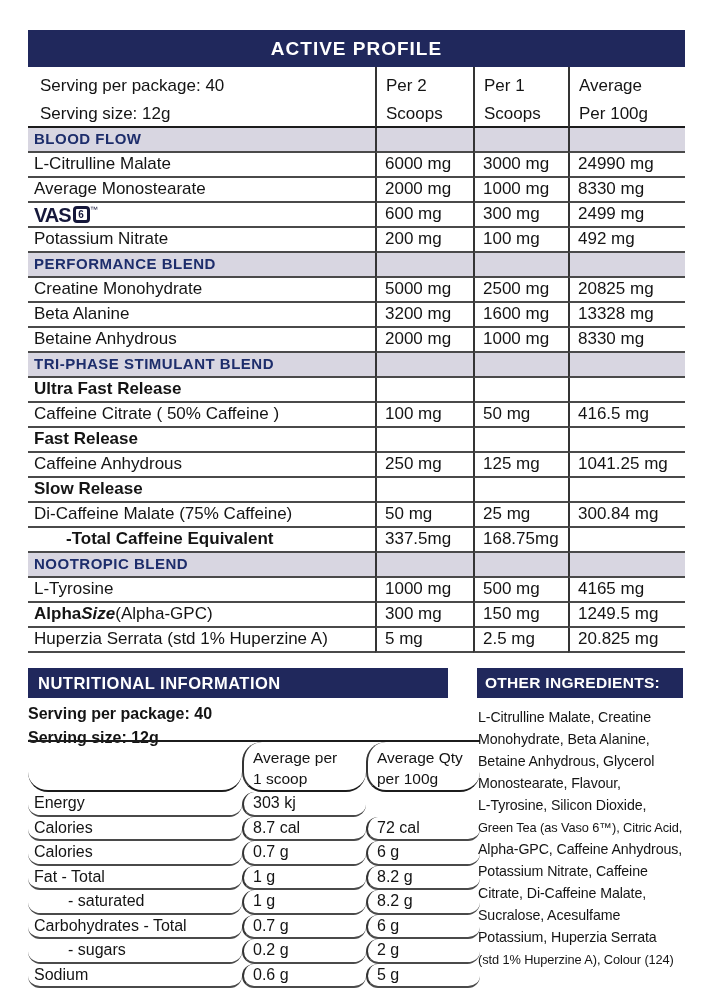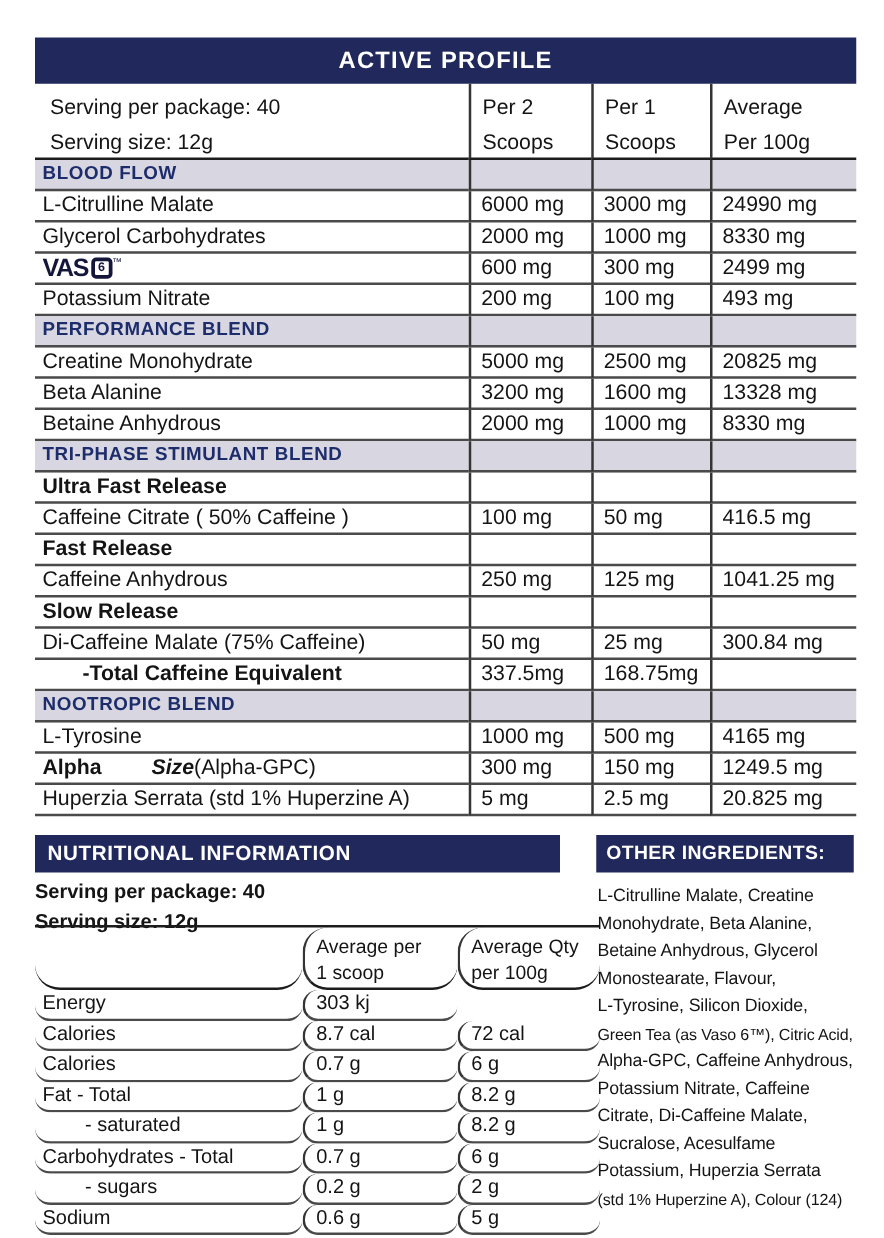--- a/index.html
+++ b/index.html
@@ -52,21 +52,21 @@
   
   .logo-vas{font-weight:900;font-size:20px;letter-spacing:-1px;color:#15173a;}
   .logo-box{
     display:inline-flex;align-items:center;justify-content:center;
     width:17px;height:17px;margin-left:2px;
     border:3px solid #15173a;border-radius:4px;
     font-size:10px;font-weight:900;color:#15173a;
   }
   .logo-tm{font-size:8px;vertical-align:top;align-self:flex-start;margin-top:3px;color:#15173a;}
   .fw800{font-weight:800;}
-  .ital{font-style:italic;font-weight:600;margin-left:40px;}
+  .ital{font-style:italic;font-weight:600;}
   
   .ni-bar{
     position:absolute;left:28px;top:668px;width:420px;height:30px;
     background:var(--navy);color:#fff;
     display:flex;align-items:center;padding-left:10px;
     font-weight:800;font-size:16.5px;letter-spacing:.5px;
   }
   .ni-serving{
     position:absolute;left:28px;top:702px;width:300px;
     font-weight:700;font-size:16px;line-height:24px;
@@ -141,40 +141,40 @@
         <div class="ap-cell val v"></div>
         <div class="ap-cell val v"></div>
       </div>
       <div class="ap-row item">
         <div class="ap-cell label">L-Citrulline Malate</div>
         <div class="ap-cell val v">6000 mg</div>
         <div class="ap-cell val v">3000 mg</div>
         <div class="ap-cell val v">24990 mg</div>
       </div>
       <div class="ap-row item">
-        <div class="ap-cell label">Glycerol Carbohydrates</div>
+        <div class="ap-cell label">Average Monostearate</div>
         <div class="ap-cell val v">2000 mg</div>
         <div class="ap-cell val v">1000 mg</div>
         <div class="ap-cell val v">8330 mg</div>
       </div>
       <div class="ap-row item">
         <div class="ap-cell label">
           <span class="logo-vas">VAS</span>
           <span class="logo-box">6</span>
           <span class="logo-tm">™</span>
         </div>
         <div class="ap-cell val v">600 mg</div>
         <div class="ap-cell val v">300 mg</div>
         <div class="ap-cell val v">2499 mg</div>
       </div>
       <div class="ap-row item">
         <div class="ap-cell label">Potassium Nitrate</div>
         <div class="ap-cell val v">200 mg</div>
         <div class="ap-cell val v">100 mg</div>
-        <div class="ap-cell val v">493 mg</div>
+        <div class="ap-cell val v">492 mg</div>
       </div>
       <div class="ap-row section">
         <div class="ap-cell label">PERFORMANCE BLEND</div>
         <div class="ap-cell val v"></div>
         <div class="ap-cell val v"></div>
         <div class="ap-cell val v"></div>
       </div>
       <div class="ap-row item">
         <div class="ap-cell label">Creatine Monohydrate</div>
         <div class="ap-cell val v">5000 mg</div>

